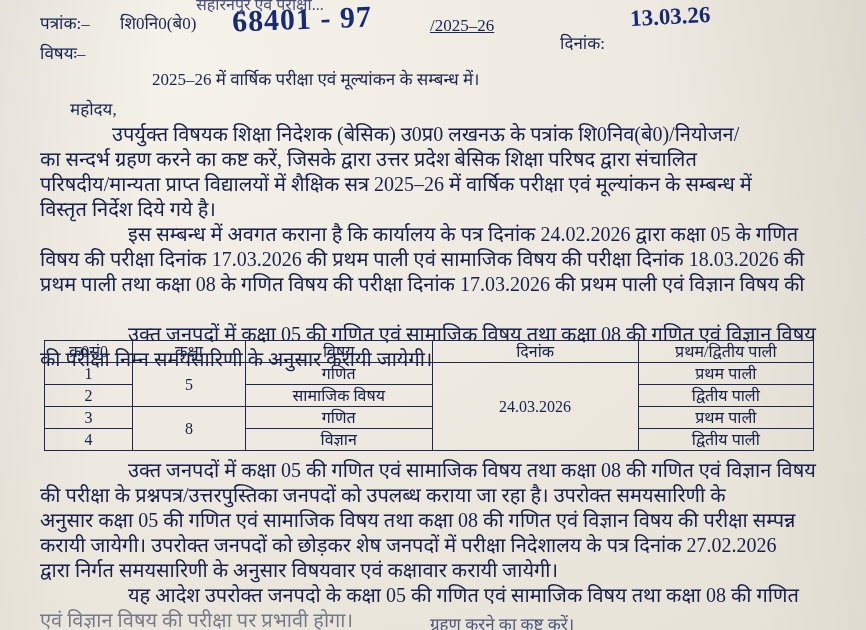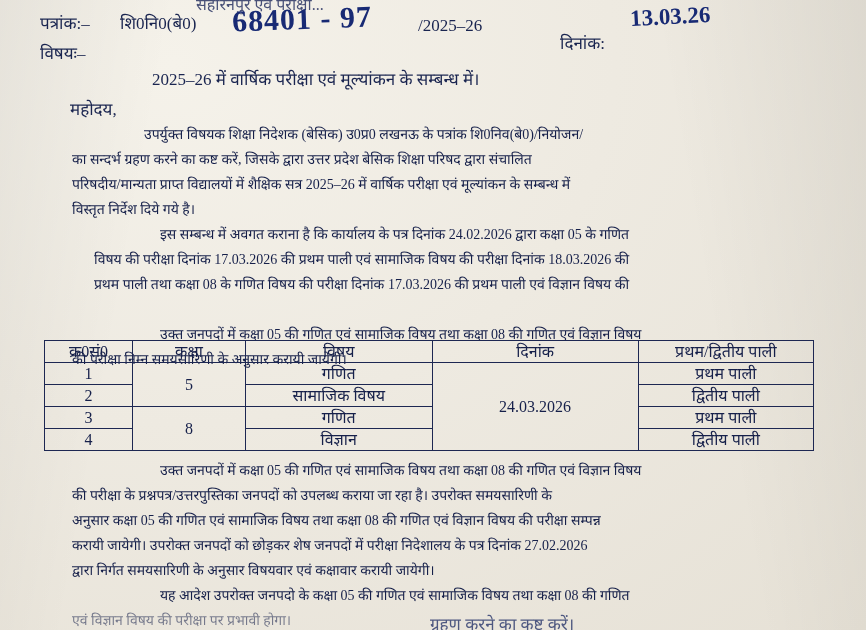--- a/index.html
+++ b/index.html
@@ -64,23 +64,22 @@
     font-size: 23px;
     font-weight: bold;
     color: #182a74;
     transform: rotate(-3deg);
   }
 
   
   .para {
     position: absolute;
     color: #16204a;
-    font-size: 14px;
+    font-size: 20px;
     line-height: 25px;
-    margin-left: 32px;
   }
   .para div { white-space: nowrap; }
 
   
   table.sched {
     position: absolute;
     border-collapse: collapse;
     color: #16204a;
     font-size: 16px;
   }
@@ -108,37 +107,37 @@
 </head>
 <body>
 
 <div class="page">
 
   <div class="top-clip line">सहारनपुर एवं परीक्षा...</div>
 
   <div class="line" style="top:14px; left:40px;">पत्रांक:–</div>
   <div class="line" style="top:14px; left:120px;">शि0नि0(बे0)</div>
   <div class="bignum" style="top:2px; left:232px;">68401 - 97</div>
-  <div class="line" style="top:16px; left:418px;">/2025–26</div>
+  <div class="line" style="top:16px; left:430px;text-decoration:underline;">/2025–26</div>
   <div class="line" style="top:14px; left:560px;margin-top:20px;">दिनांक:</div>
   <div class="date-hw" style="top:4px; left:630px;">13.03.26</div>
 
   <div class="line" style="top:44px; left:40px;">विषयः–</div>
   <div class="line" style="top:70px; left:104px;margin-left:48px;">2025–26 में वार्षिक परीक्षा एवं मूल्यांकन के सम्बन्ध में।</div>
 
   <div class="line" style="top:100px; left:70px;">महोदय,</div>
 
   <div class="para" style="top:122px; left:40px;">
     <div style="padding-left:72px;">उपर्युक्त विषयक शिक्षा निदेशक (बेसिक) उ0प्र0 लखनऊ के पत्रांक शि0निव(बे0)/नियोजन/</div>
     <div>का सन्दर्भ ग्रहण करने का कष्ट करें, जिसके द्वारा उत्तर प्रदेश बेसिक शिक्षा परिषद द्वारा संचालित</div>
     <div>परिषदीय/मान्यता प्राप्त विद्यालयों में शैक्षिक सत्र 2025–26 में वार्षिक परीक्षा एवं मूल्यांकन के सम्बन्ध में</div>
     <div>विस्तृत निर्देश दिये गये है।</div>
   </div>
 
-  <div class="para" style="top:222px; left:40px;text-align:right;">
+  <div class="para" style="top:222px; left:40px;">
     <div style="padding-left:88px;">इस सम्बन्ध में अवगत कराना है कि कार्यालय के पत्र दिनांक 24.02.2026 द्वारा कक्षा 05 के गणित</div>
     <div>विषय की परीक्षा दिनांक 17.03.2026 की प्रथम पाली एवं सामाजिक विषय की परीक्षा दिनांक 18.03.2026 की</div>
     <div>प्रथम पाली तथा कक्षा 08 के गणित विषय की परीक्षा दिनांक 17.03.2026 की प्रथम पाली एवं विज्ञान विषय की</div>
   </div>
 
   <div class="para" style="top:322px; left:40px;">
     <div style="padding-left:88px;">उक्त जनपदों में कक्षा 05 की गणित एवं सामाजिक विषय तथा कक्षा 08 की गणित एवं विज्ञान विषय</div>
     <div>की परीक्षा निम्न समयसारिणी के अनुसार करायी जायेगी।</div>
   </div>
 

